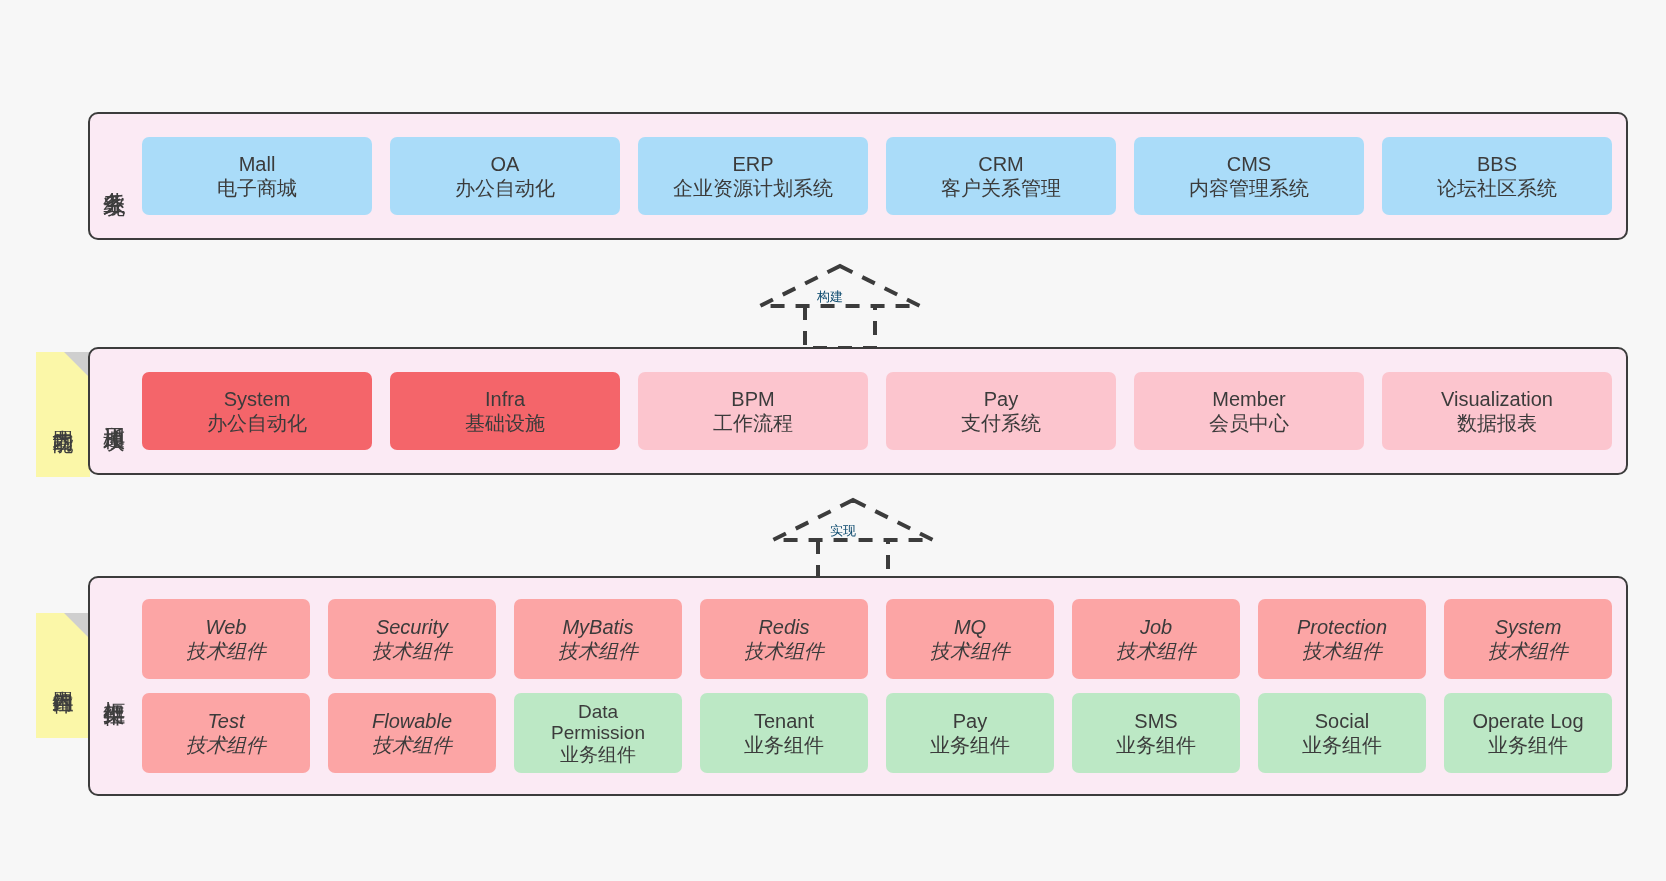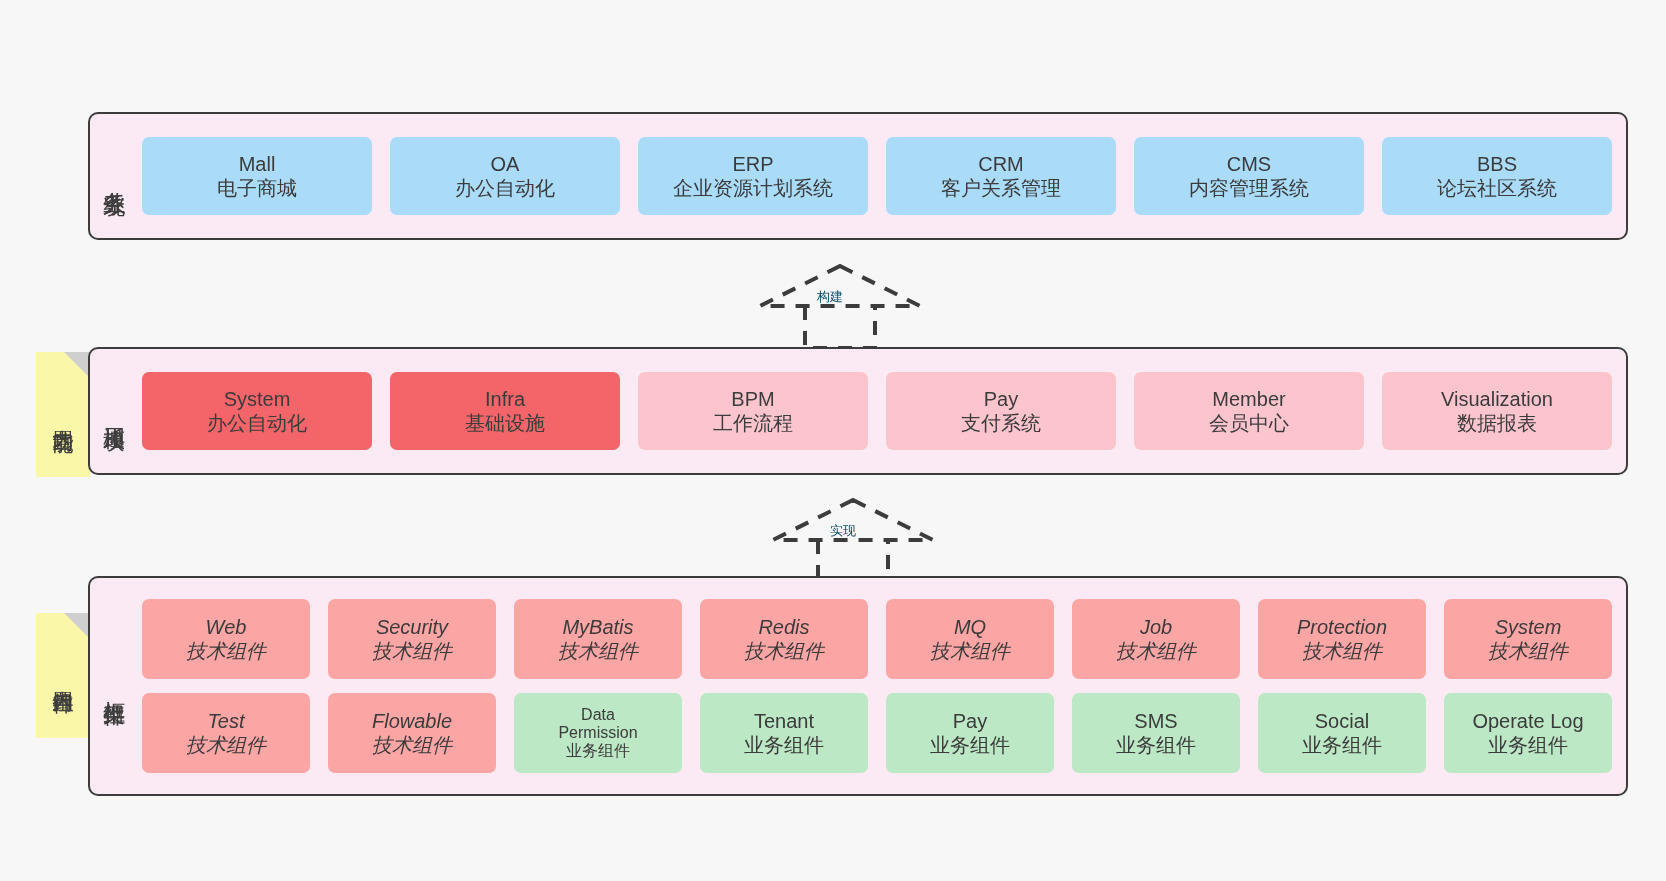--- a/index.html
+++ b/index.html
@@ -255,21 +255,21 @@
 
       <div class="row" style="height:80px;">
         <div class="node c-green">
           <span class="l1">Test</span>
           <span class="l2">技术组件</span>
         </div>
         <div class="node c-green">
           <span class="l1">Flowable</span>
           <span class="l2">技术组件</span>
         </div>
-        <div class="node c-lightgreen" style="font-size:16px;line-height:1.14;">
+        <div class="node c-lightgreen" style="font-size:19px;line-height:1.14;">
           <span class="l1">Data</span>
           <span class="l2">Permission</span>
           <span class="l3">业务组件</span>
         </div>
         <div class="node c-lightgreen">
           <span class="l1">Tenant</span>
           <span class="l2">业务组件</span>
         </div>
         <div class="node c-lightgreen">
           <span class="l1">Pay</span>

